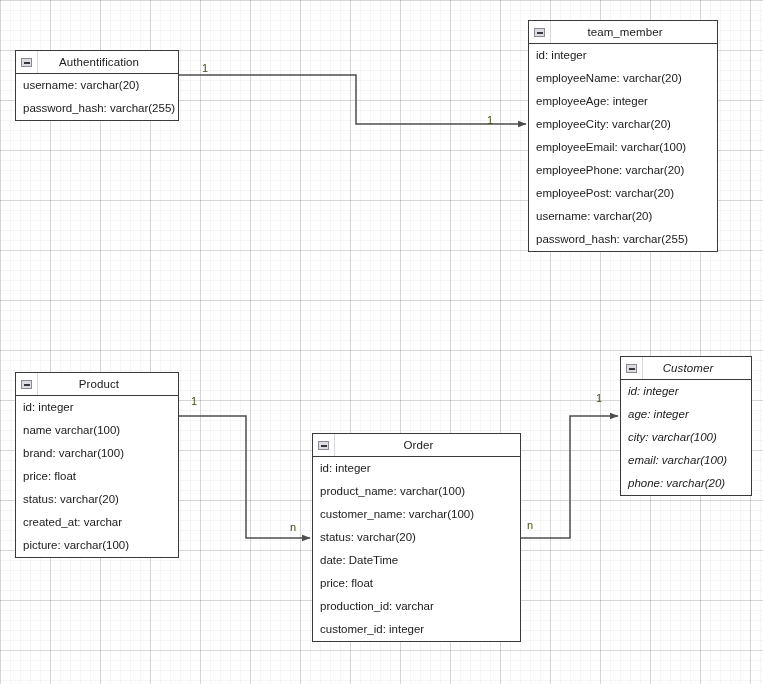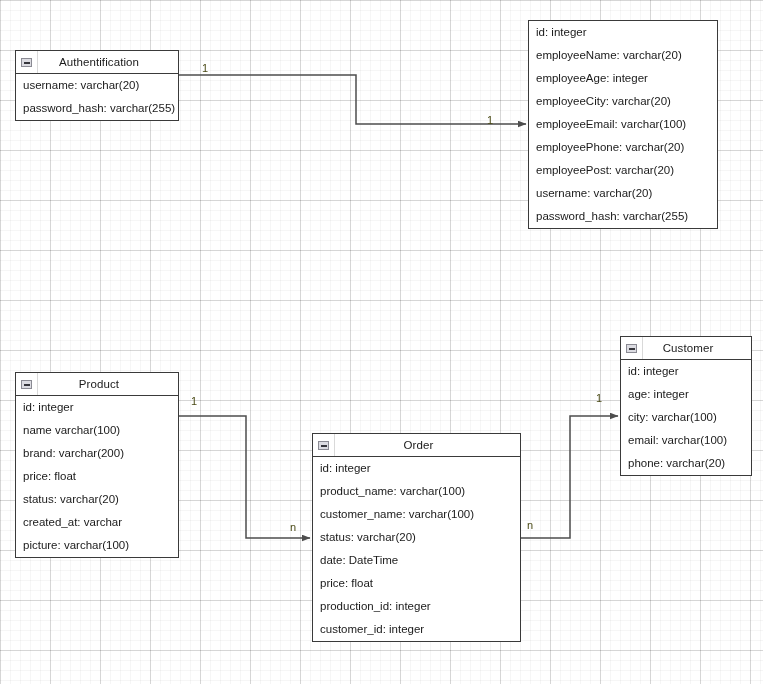--- a/index.html
+++ b/index.html
@@ -149,20 +149,26 @@
             <span class="collapse-icon"></span>
           </div>
           <div class="entity-title">Authentification</div>
         </div>
         <div class="entity-body">
           <div class="attr-row">username: varchar(20)</div>
           <div class="attr-row">password_hash: varchar(255)</div>
         </div>
       </div>
       <div class="entity" style="left: 528px; top: 20px; width: 190px;">
+        <div class="entity-header">
+          <div class="icon-cell">
+            <span class="collapse-icon"></span>
+          </div>
+          <div class="entity-title">team_member</div>
+        </div>
         <div class="entity-body">
           <div class="attr-row">id: integer</div>
           <div class="attr-row">employeeName: varchar(20)</div>
           <div class="attr-row">employeeAge: integer</div>
           <div class="attr-row">employeeCity: varchar(20)</div>
           <div class="attr-row">employeeEmail: varchar(100)</div>
           <div class="attr-row">employeePhone: varchar(20)</div>
           <div class="attr-row">employeePost: varchar(20)</div>
           <div class="attr-row">username: varchar(20)</div>
           <div class="attr-row">password_hash: varchar(255)</div>
@@ -171,46 +177,46 @@
       <div class="entity" style="left: 15px; top: 336px; width: 164px; margin-top: 36px;">
         <div class="entity-header">
           <div class="icon-cell">
             <span class="collapse-icon"></span>
           </div>
           <div class="entity-title">Product</div>
         </div>
         <div class="entity-body">
           <div class="attr-row">id: integer</div>
           <div class="attr-row">name varchar(100)</div>
-          <div class="attr-row">brand: varchar(200)</div>
+          <div class="attr-row">brand: varchar(100)</div>
           <div class="attr-row">price: float</div>
           <div class="attr-row">status: varchar(20)</div>
           <div class="attr-row">created_at: varchar</div>
           <div class="attr-row">picture: varchar(100)</div>
         </div>
       </div>
       <div class="entity" style="left: 312px; top: 433px; width: 209px;">
         <div class="entity-header">
           <div class="icon-cell">
             <span class="collapse-icon"></span>
           </div>
           <div class="entity-title">Order</div>
         </div>
         <div class="entity-body">
           <div class="attr-row">id: integer</div>
           <div class="attr-row">product_name: varchar(100)</div>
           <div class="attr-row">customer_name: varchar(100)</div>
           <div class="attr-row">status: varchar(20)</div>
           <div class="attr-row">date: DateTime</div>
           <div class="attr-row">price: float</div>
-          <div class="attr-row">production_id: integer</div>
+          <div class="attr-row">production_id: varchar</div>
           <div class="attr-row">customer_id: integer</div>
         </div>
       </div>
-      <div class="entity" style="left: 620px; top: 336px; width: 132px;">
+      <div class="entity" style="left: 620px; top: 356px; width: 132px; font-style: italic;">
         <div class="entity-header">
           <div class="icon-cell">
             <span class="collapse-icon"></span>
           </div>
           <div class="entity-title">Customer</div>
         </div>
         <div class="entity-body">
           <div class="attr-row">id: integer</div>
           <div class="attr-row">age: integer</div>
           <div class="attr-row">city: varchar(100)</div>

